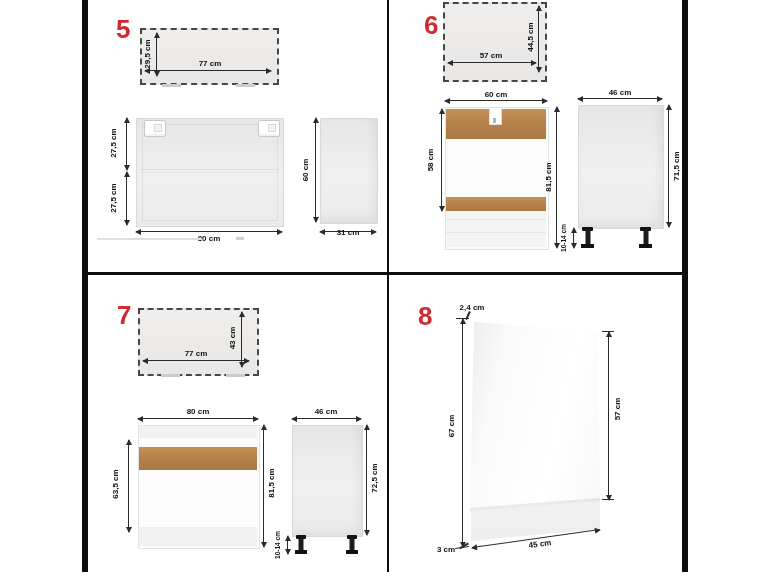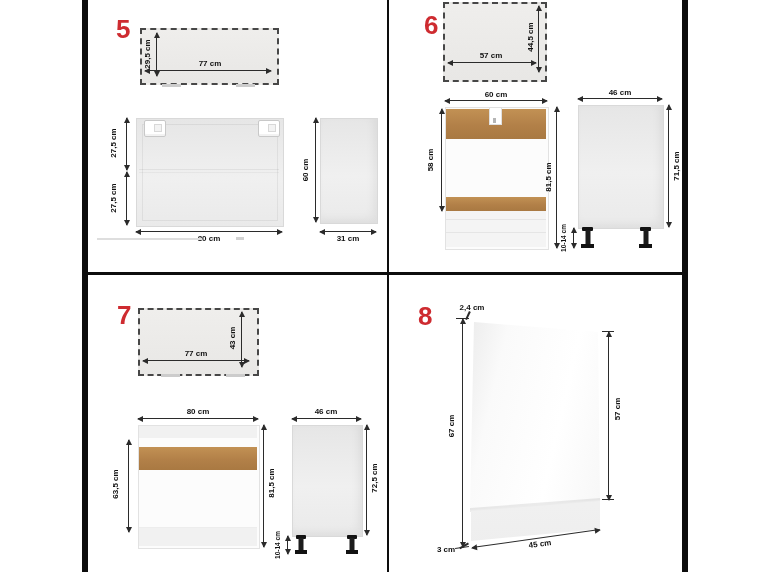--- a/index.html
+++ b/index.html
@@ -77,21 +77,21 @@
   <div class="lab v" style="left:113px;top:143px">27,5 cm</div>
   <div class="av" style="left:126px;top:172px;height:53px"></div>
   <div class="lab v" style="left:113px;top:198px">27,5 cm</div>
   <div class="ah" style="left:136px;top:231px;width:146px"></div>
   <div class="lab" style="left:209px;top:238px">80 cm</div>
 
   <div class="cab sideshade" style="left:320px;top:118px;width:56px;height:104px"></div>
   <div class="av" style="left:315px;top:118px;height:104px"></div>
   <div class="lab v" style="left:305px;top:170px">60 cm</div>
   <div class="ah" style="left:320px;top:231px;width:56px"></div>
-  <div class="lab" style="left:348px;top:238px">31 cm</div>
+  <div class="lab" style="left:348px;top:232px">31 cm</div>
 
   <div class="stray" style="left:97px;top:238px;width:105px;height:2px"></div>
   <div class="stray" style="left:236px;top:237px;width:8px;height:3px;background:#d2d2d2"></div>
 
   <div class="panel-num" style="left:424px;top:12px">6</div>
 
   <div class="dashedbox" style="left:443px;top:2px;width:100px;height:76px"></div>
   <div class="ah" style="left:448px;top:62px;width:88px"></div>
   <div class="lab" style="left:491px;top:55px">57 cm</div>
   <div class="av" style="left:538px;top:6px;height:66px"></div>

